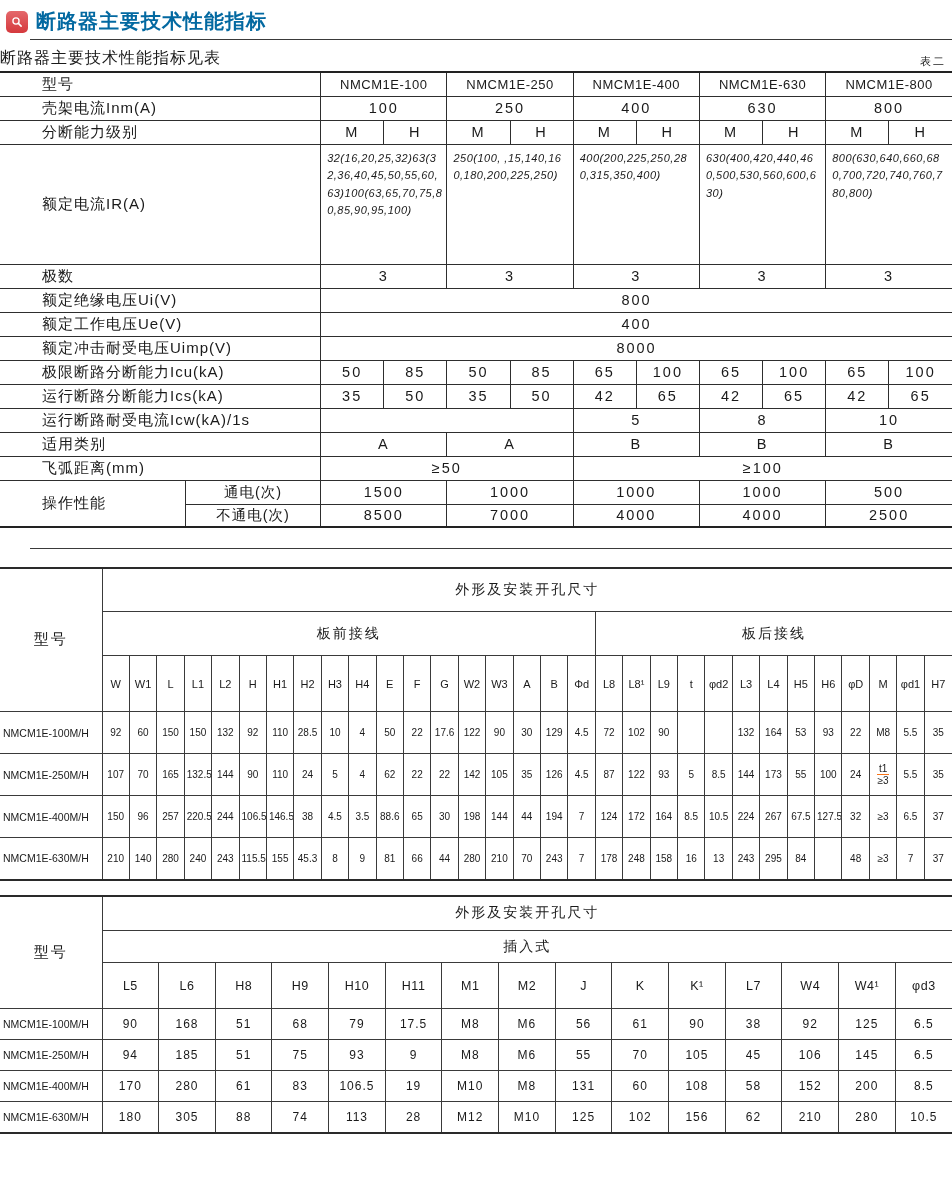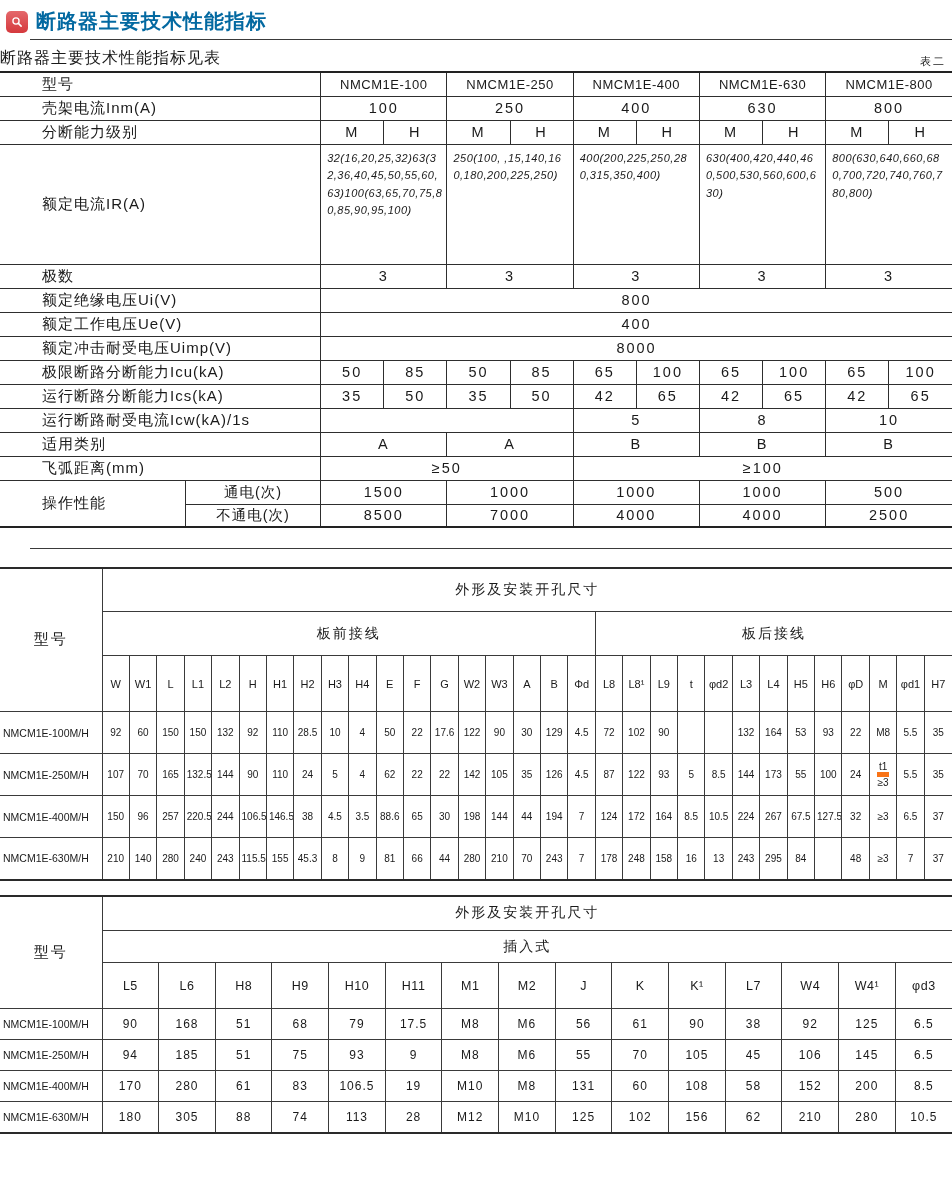--- a/index.html
+++ b/index.html
@@ -50,21 +50,21 @@
   .dims td:last-child { border-right:none; }
   .dims td.modhead { border-left:none; font-size:15px; letter-spacing:2px; }
   .dims td.mod { border-left:none; font-size:10.5px; letter-spacing:0; padding-left:3px; text-align:left; }
   .dims td.hd { font-size:14px; letter-spacing:2px; }
   .d1 td { font-size:10px; letter-spacing:0; }
   .d1 td.lt { font-size:11px; }
   .d2 td { font-size:12px; letter-spacing:1px; }
   .d2 td.lt2 { font-size:12.5px; letter-spacing:0.5px; }
 
   .fracwrap { display:inline-flex; flex-direction:column; line-height:1.15; font-size:10px; }
-  .fr-top { border-bottom:5px solid #f97316; padding:0 2px; }
+  .fr-top { border-bottom:1px solid #f97316; padding:0 2px; }
 
   .gap1 { height:14px; } .gap2 { height:16px; }
   .t2-offset { margin-top:18px; }
 </style>
 </head>
 <body>
 
 <div class="page">
 
   <section>

